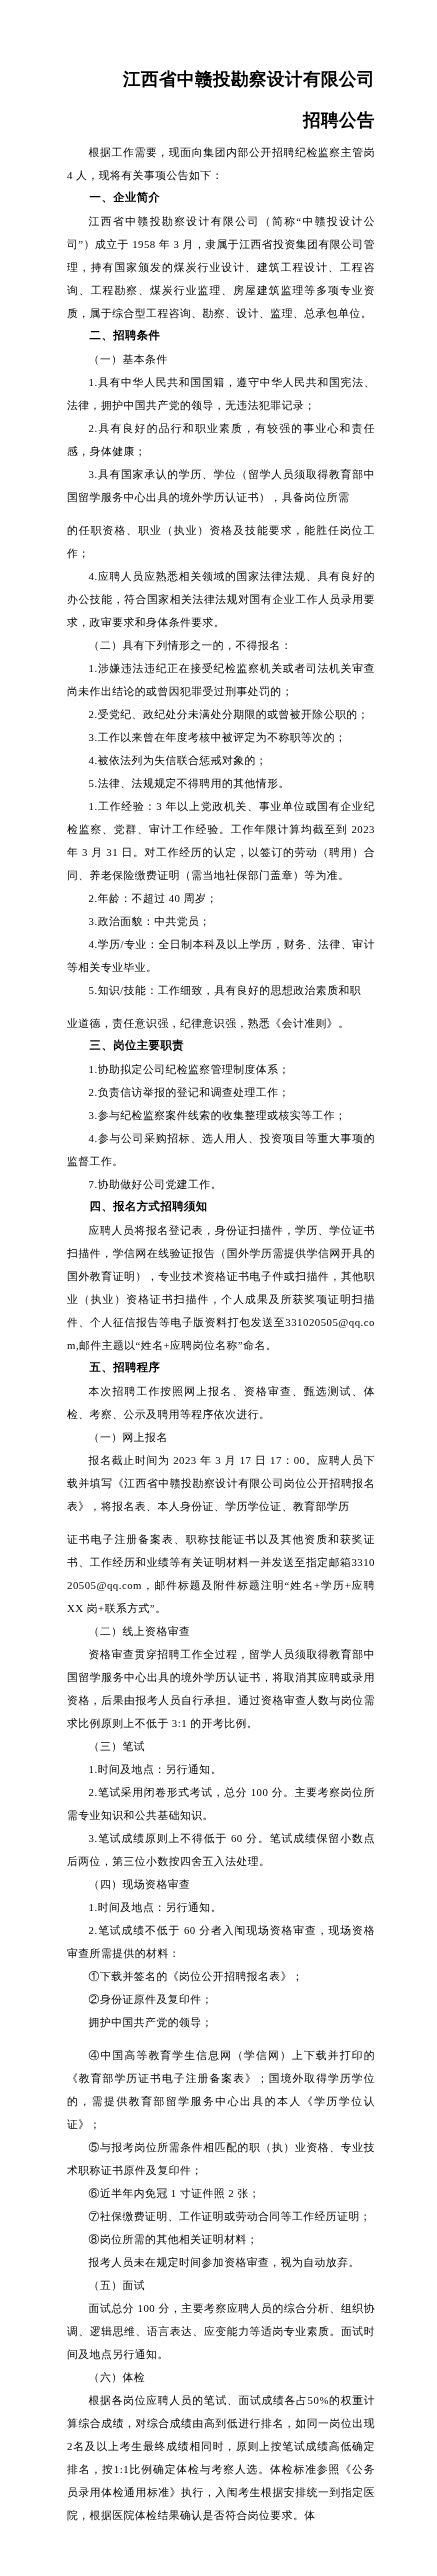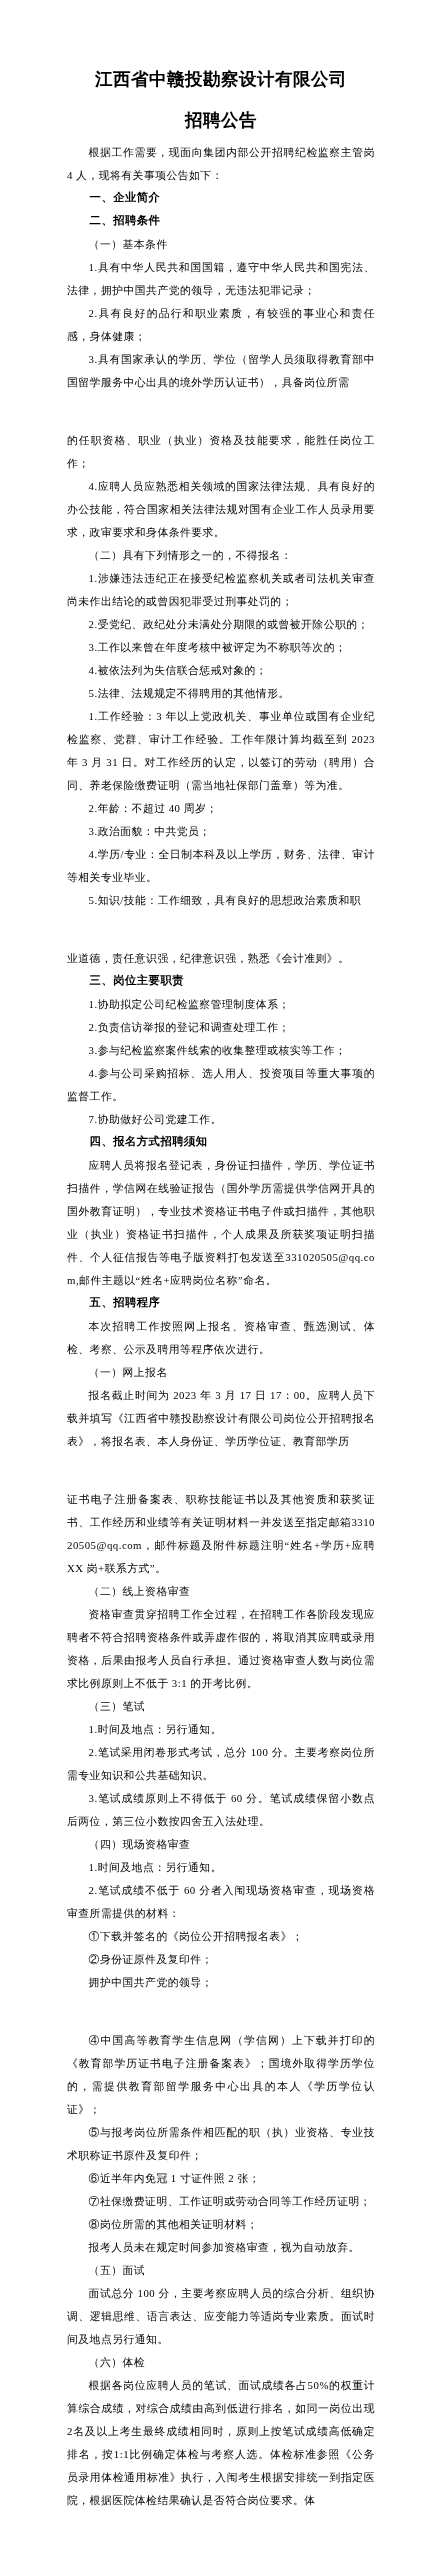--- a/index.html
+++ b/index.html
@@ -13,21 +13,21 @@
     height: 3575px;
     margin: 0 auto;
     background: #ffffff;
     box-sizing: border-box;
     padding: 59px 63px 31px 67px;
     overflow: hidden;
     color: #000000;
     font-family: "Liberation Serif", "DejaVu Serif", serif;
   }
   .doc-title {
-    text-align: center;
+    text-align: right;
     font-weight: bold;
     font-size: 17.5px;
     line-height: 41px;
     letter-spacing: 0.5px;
     font-family: "Liberation Serif", "DejaVu Serif", serif;
   }
   .content p {
     margin: 0;
     font-size: 10.8px;
     line-height: 23px;
@@ -39,31 +39,32 @@
   .content p.h1 {
     font-family: Liberation Mono, monospace;
     font-weight: bold;
     font-size: 11.3px;
     text-indent: 2em;
   }
   .content p.h2 {
     font-weight: normal;
     text-indent: 2em;
   }
-  .content p.pgap { margin-top: 35px; }
+  .content p.pgap { margin-top: 10px; }
 </style>
 </head>
 <body>
 
 <div class="page">
   <div class="doc-title">江西省中赣投勘察设计有限公司</div>
   <div class="doc-title">招聘公告</div>
   <div class="content">
       <p class="body indent">根据工作需要，现面向集团内部公开招聘纪检监察主管岗 4 人，现将有关事项公告如下：</p>
       <p class="h1 indent">一、企业简介</p>
+      <p class="body indent">江西省中赣投勘察设计有限公司（简称“中赣投设计公司”）成立于 1958 年 3 月，隶属于江西省投资集团有限公司管理，持有国家颁发的煤炭行业设计、建筑工程设计、工程咨询、工程勘察、煤炭行业监理、房屋建筑监理等多项专业资质，属于综合型工程咨询、勘察、设计、监理、总承包单位。</p>
       <p class="h1 indent">二、招聘条件</p>
       <p class="h2 indent">（一）基本条件</p>
       <p class="body indent">1.具有中华人民共和国国籍，遵守中华人民共和国宪法、法律，拥护中国共产党的领导，无违法犯罪记录；</p>
       <p class="body indent">2.具有良好的品行和职业素质，有较强的事业心和责任感，身体健康；</p>
       <p class="body indent">3.具有国家承认的学历、学位（留学人员须取得教育部中国留学服务中心出具的境外学历认证书），具备岗位所需</p>
       <p class="body pgap">的任职资格、职业（执业）资格及技能要求，能胜任岗位工作；</p>
       <p class="body indent">4.应聘人员应熟悉相关领域的国家法律法规、具有良好的办公技能，符合国家相关法律法规对国有企业工作人员录用要求，政审要求和身体条件要求。</p>
       <p class="h2 indent">（二）具有下列情形之一的，不得报名：</p>
       <p class="body indent">1.涉嫌违法违纪正在接受纪检监察机关或者司法机关审查尚未作出结论的或曾因犯罪受过刑事处罚的；</p>
       <p class="body indent">2.受党纪、政纪处分未满处分期限的或曾被开除公职的；</p>
@@ -83,21 +84,21 @@
       <p class="body indent">4.参与公司采购招标、选人用人、投资项目等重大事项的监督工作。</p>
       <p class="body indent">7.协助做好公司党建工作。</p>
       <p class="h1 indent">四、报名方式招聘须知</p>
       <p class="body indent">应聘人员将报名登记表，身份证扫描件，学历、学位证书扫描件，学信网在线验证报告（国外学历需提供学信网开具的国外教育证明），专业技术资格证书电子件或扫描件，其他职业（执业）资格证书扫描件，个人成果及所获奖项证明扫描件、个人征信报告等电子版资料打包发送至331020505@qq.com,邮件主题以“姓名+应聘岗位名称”命名。</p>
       <p class="h1 indent">五、招聘程序</p>
       <p class="body indent">本次招聘工作按照网上报名、资格审查、甄选测试、体检、考察、公示及聘用等程序依次进行。</p>
       <p class="h2 indent">（一）网上报名</p>
       <p class="body indent">报名截止时间为 2023 年 3 月 17 日 17：00。应聘人员下载并填写《江西省中赣投勘察设计有限公司岗位公开招聘报名表》，将报名表、本人身份证、学历学位证、教育部学历</p>
       <p class="body pgap">证书电子注册备案表、职称技能证书以及其他资质和获奖证书、工作经历和业绩等有关证明材料一并发送至指定邮箱331020505@qq.com，邮件标题及附件标题注明“姓名+学历+应聘 XX 岗+联系方式”。</p>
       <p class="h2 indent">（二）线上资格审查</p>
-      <p class="body indent">资格审查贯穿招聘工作全过程，在招聘工作各阶段发现应聘者不符合招聘资格条件或弄虚作假的，将取消其应聘或录用资格，后果由报考人员自行承担。通过资格审查人数与岗位需求比例原则上不低于 3:1 的开考比例。</p>
+      <p class="body indent">资格审查贯穿招聘工作全过程，留学人员须取得教育部中国留学服务中心出具的境外学历认证书，将取消其应聘或录用资格，后果由报考人员自行承担。通过资格审查人数与岗位需求比例原则上不低于 3:1 的开考比例。</p>
       <p class="h2 indent">（三）笔试</p>
       <p class="body indent">1.时间及地点：另行通知。</p>
       <p class="body indent">2.笔试采用闭卷形式考试，总分 100 分。主要考察岗位所需专业知识和公共基础知识。</p>
       <p class="body indent">3.笔试成绩原则上不得低于 60 分。笔试成绩保留小数点后两位，第三位小数按四舍五入法处理。</p>
       <p class="h2 indent">（四）现场资格审查</p>
       <p class="body indent">1.时间及地点：另行通知。</p>
       <p class="body indent">2.笔试成绩不低于 60 分者入闱现场资格审查，现场资格审查所需提供的材料：</p>
       <p class="body indent">①下载并签名的《岗位公开招聘报名表》；</p>
       <p class="body indent">②身份证原件及复印件；</p>
       <p class="body indent">拥护中国共产党的领导；</p>

